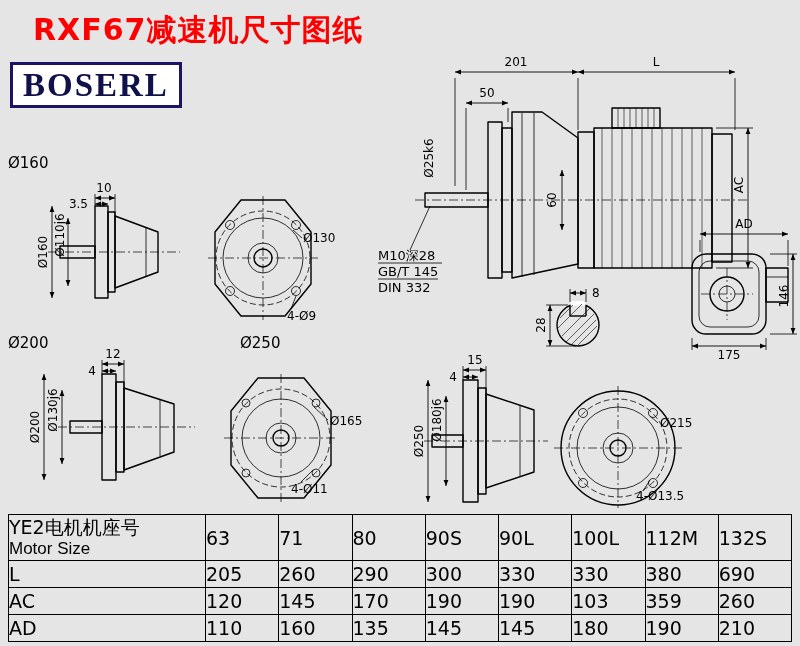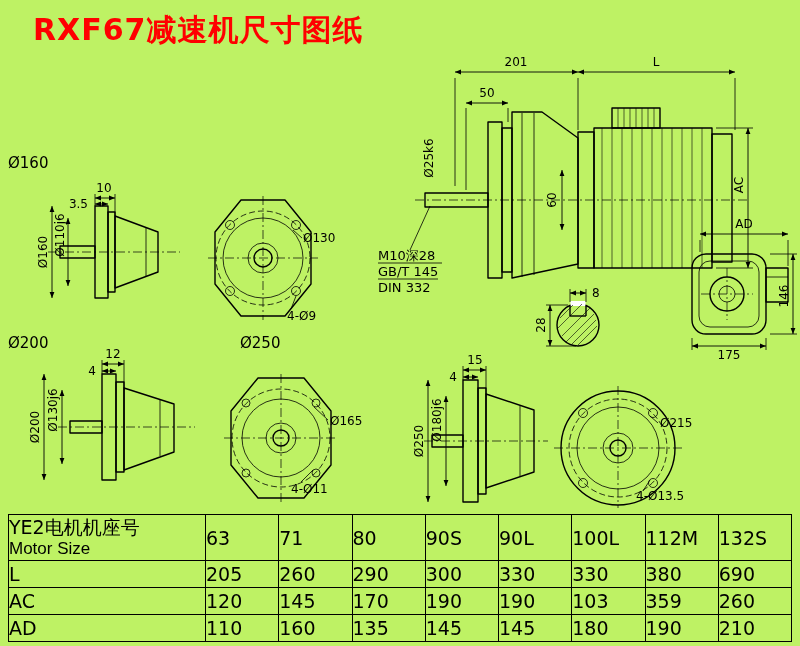--- a/index.html
+++ b/index.html
@@ -1,18 +1,18 @@
 <!DOCTYPE html>
 <html style="--title: #ff0000; --logo_border: #1b1464; --logo_text: #10104a;"><head>
 <meta charset="utf-8">
 <style>
   *{margin:0;padding:0;box-sizing:border-box}
   html,body{background:#fff}
   body{width:800px;height:646px;font-family:"DejaVu Sans",sans-serif;position:relative;overflow:hidden}
-  .page{position:relative;width:800px;height:646px;background:#bef264}
+  .page{position:relative;width:800px;height:646px;background:#e5e5e5}
   .title{position:absolute;left:33px;top:10px;font-size:30px;font-weight:bold;color:var(--title,#f00);letter-spacing:1px;white-space:nowrap}
   .logo{position:absolute;left:10px;top:62px;width:172px;height:46px;border:3px solid var(--logo_border,#1b1464);background:#fff;display:flex;align-items:center;padding-left:10px}
   .logo span{font-family:"Liberation Serif",serif;font-size:33px;font-weight:bold;color:var(--logo_text,#10104a);letter-spacing:2px;line-height:1}
   svg.drawing{position:absolute;left:0;top:0}
   svg text{font-family:"DejaVu Sans",sans-serif;fill:#000}
   text.dim{font-size:12px}
   text.lbl{font-size:15px}
   text.note{font-size:13px}
   .p{fill:none;stroke:#000;stroke-width:1.4;stroke-linejoin:round}
   .t{fill:none;stroke:#000;stroke-width:.8}
@@ -25,20 +25,23 @@
   table.dims tr.vals td{height:27px}
   td.head-cell{font-size:18px;line-height:1.15;height:46px}
   .motor-size{font-family:Liberation Sans, sans-serif;font-size:17px}
 </style>
 </head>
 <body>
 
 <div class="page">
 
   <div class="title">RXF67减速机尺寸图纸</div>
+  <div class="logo">
+    <span>BOSERL</span>
+  </div>
 
   <svg class="drawing" width="800" height="512" viewBox="0 0 800 512">
     <defs>
       <marker id="arw" viewBox="0 0 10 10" refX="10" refY="5" markerWidth="7" markerHeight="7" orient="auto-start-reverse">
         <path d="M0,1 L10,5 L0,9 z" fill="#000"></path>
       </marker>
     </defs>
 
     <g>
       <line class="cl" x1="415" y1="200" x2="748" y2="200"></line>

